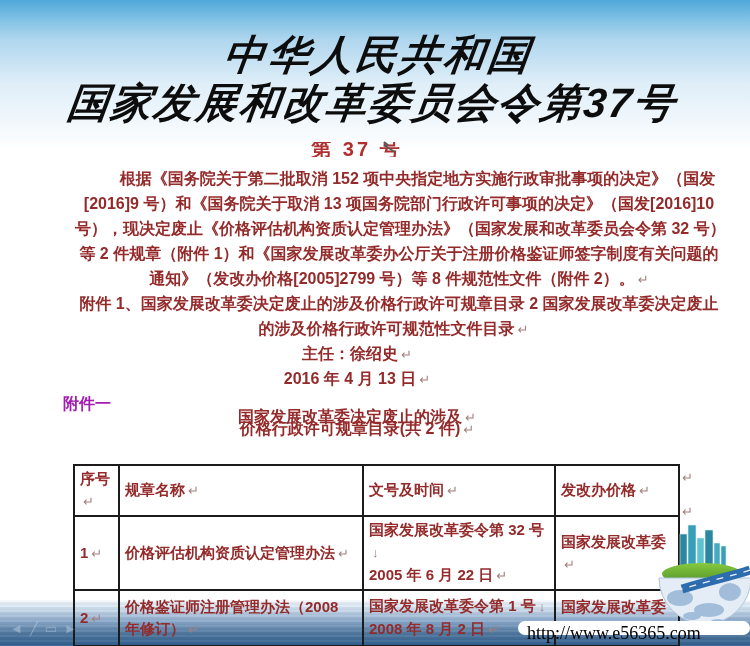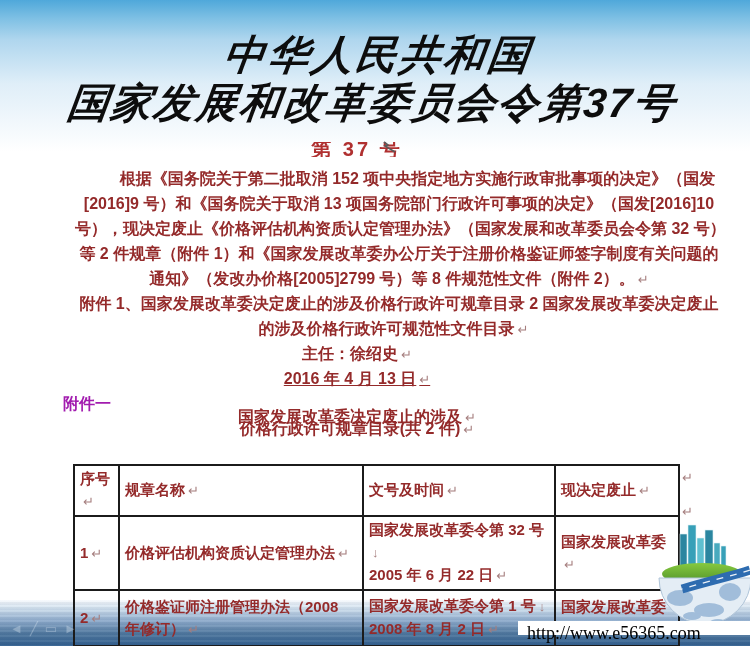--- a/index.html
+++ b/index.html
@@ -52,21 +52,21 @@
     background:repeating-linear-gradient(180deg,rgba(255,255,255,0.05) 0 2px,rgba(10,30,70,0.05) 2px 5px);}
   .ghost{position:absolute;top:621px;left:10px;z-index:2;color:#EAF3FB;opacity:.32;
          font-size:13px;letter-spacing:7px;white-space:nowrap;}
 
   
   .globe{position:absolute;left:652px;top:486px;z-index:3;}
 
   
   .url-box{position:absolute;left:518px;top:621px;width:232px;height:14px;z-index:5;
            background:#ffffff;box-sizing:border-box;padding:1px 0 0 9px;
-           font-family:"Liberation Serif",serif;font-size:18px;line-height:23px;color:#000;}
+           font-family:"Liberation Serif",serif;font-size:18px;line-height:23px;color:#000;border-radius:11px;}
 </style>
 </head>
 <body>
 
 <div class="stage">
 
   <div class="top-sky"></div>
 
   <div class="title">
     <div class="l1">中华人民共和国</div>
@@ -84,39 +84,39 @@
     <div class="bline indent">根据《国务院关于第二批取消 152 项中央指定地方实施行政审批事项的决定》（国发</div>
     <div class="bline">[2016]9 号）和《国务院关于取消 13 项国务院部门行政许可事项的决定》（国发[2016]10</div>
     <div class="bline">号），现决定废止《价格评估机构资质认定管理办法》（国家发展和改革委员会令第 32 号）</div>
     <div class="bline">等 2 件规章（附件 1）和《国家发展改革委办公厅关于注册价格鉴证师签字制度有关问题的</div>
     <div class="bline"><span>通知》（发改办价格[2005]2799 号）等 8 件规范性文件（附件 2）。</span><span class="mark">↵</span></div>
     <div class="bline">附件 1、国家发展改革委决定废止的涉及价格行政许可规章目录 2 国家发展改革委决定废止</div>
     <div class="bline shift-left"><span>的涉及价格行政许可规范性文件目录</span><span class="mark">↵</span></div>
   </div>
 
   <div class="center-line" style="top:341px;"><span>主任：徐绍史</span><span class="mark">↵</span></div>
-  <div class="center-line" style="top:366px;text-decoration:underline;"><span>2016 年 4 月 13 日</span><span class="mark">↵</span></div>
+  <div class="center-line" style="top:366px;"><span>2016 年 4 月 13 日</span><span class="mark">↵</span></div>
 
   <div class="attach-label">附件一</div>
   <div class="center-line" style="top:396px;margin-top:8px;"><span>国家发展改革委决定废止的涉及</span><span class="mark">↵</span></div>
   <div class="center-line" style="top:416px;"><span>价格行政许可规章目录(共 2 件)</span><span class="mark">↵</span></div>
 
   <table class="doc-table">
     <colgroup>
         <col style="width:45px">
         <col style="width:244px">
         <col style="width:192px">
         <col style="width:124px">
       </colgroup>
     <tbody>
         <tr class="hdr">
       <td><span>序号</span><span class="mark">↵</span></td>
       <td><span>规章名称</span><span class="mark">↵</span></td>
       <td><span>文号及时间</span><span class="mark">↵</span></td>
-      <td><span>现决定废止</span><span class="mark">↵</span></td>
+      <td><span>发改办价格</span><span class="mark">↵</span></td>
     </tr>
     <tr class="row">
       <td><span>1</span><span class="mark">↵</span></td>
       <td><span>价格评估机构资质认定管理办法</span><span class="mark">↵</span></td>
       <td><span>国家发展改革委令第 32 号</span><span class="mark">↓</span><br>
           <span>2005 年 6 月 22 日</span><span class="mark">↵</span></td>
       <td><span>国家发展改革委</span><span class="mark">↵</span></td>
     </tr>
     <tr class="row">
       <td><span>2</span><span class="mark">↵</span></td>

